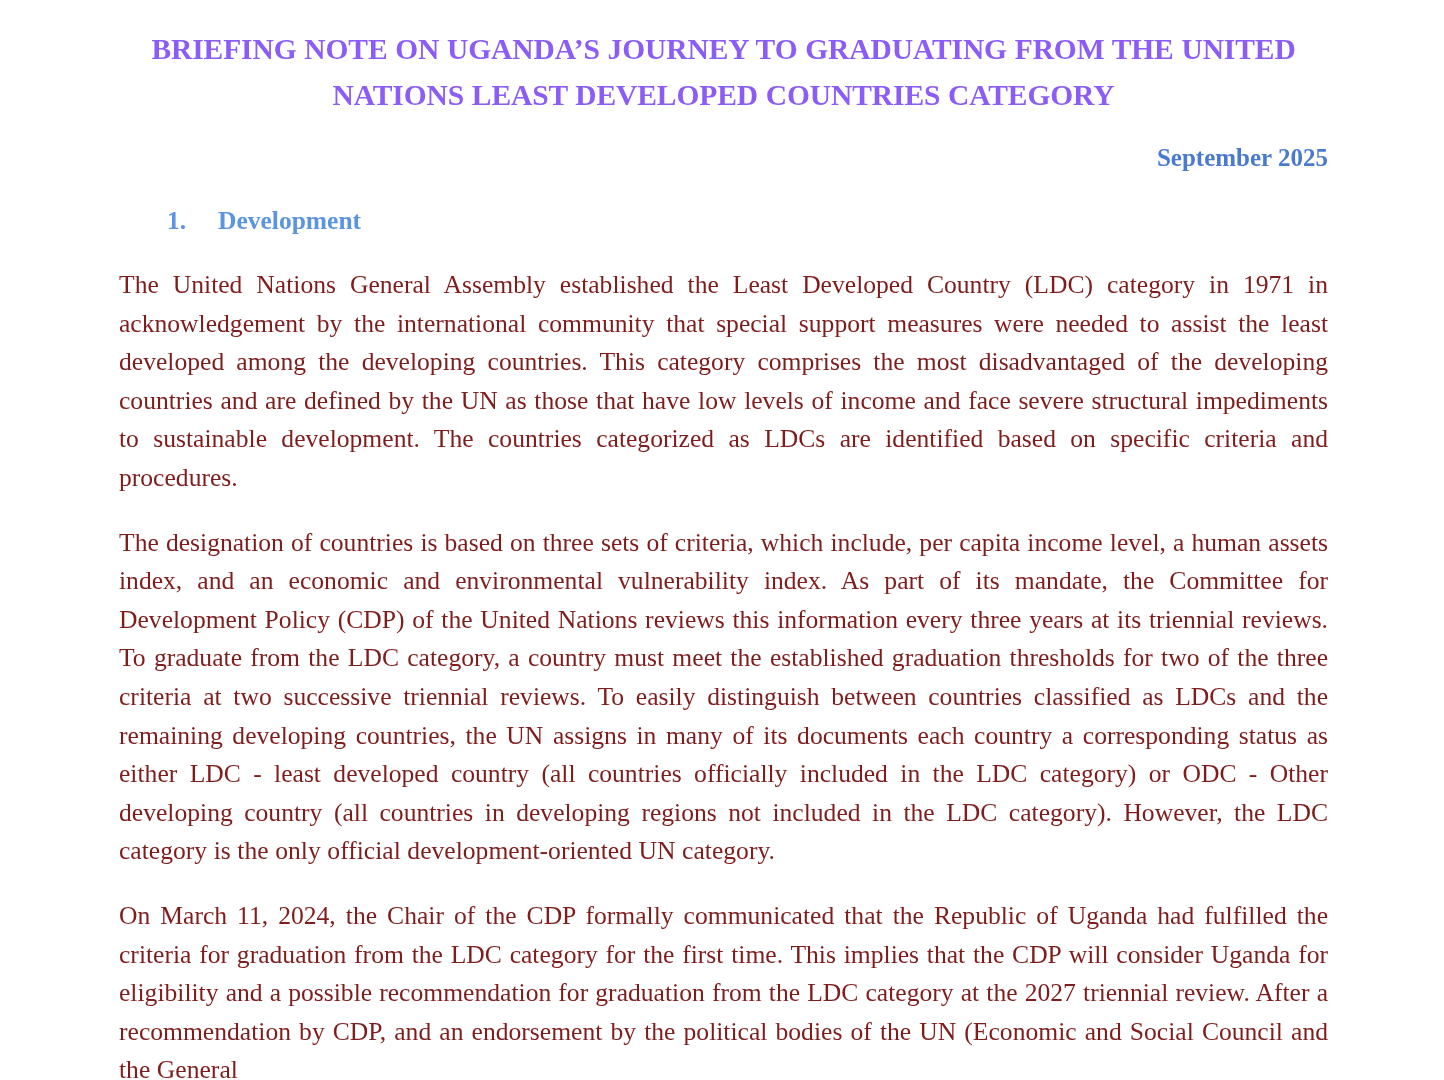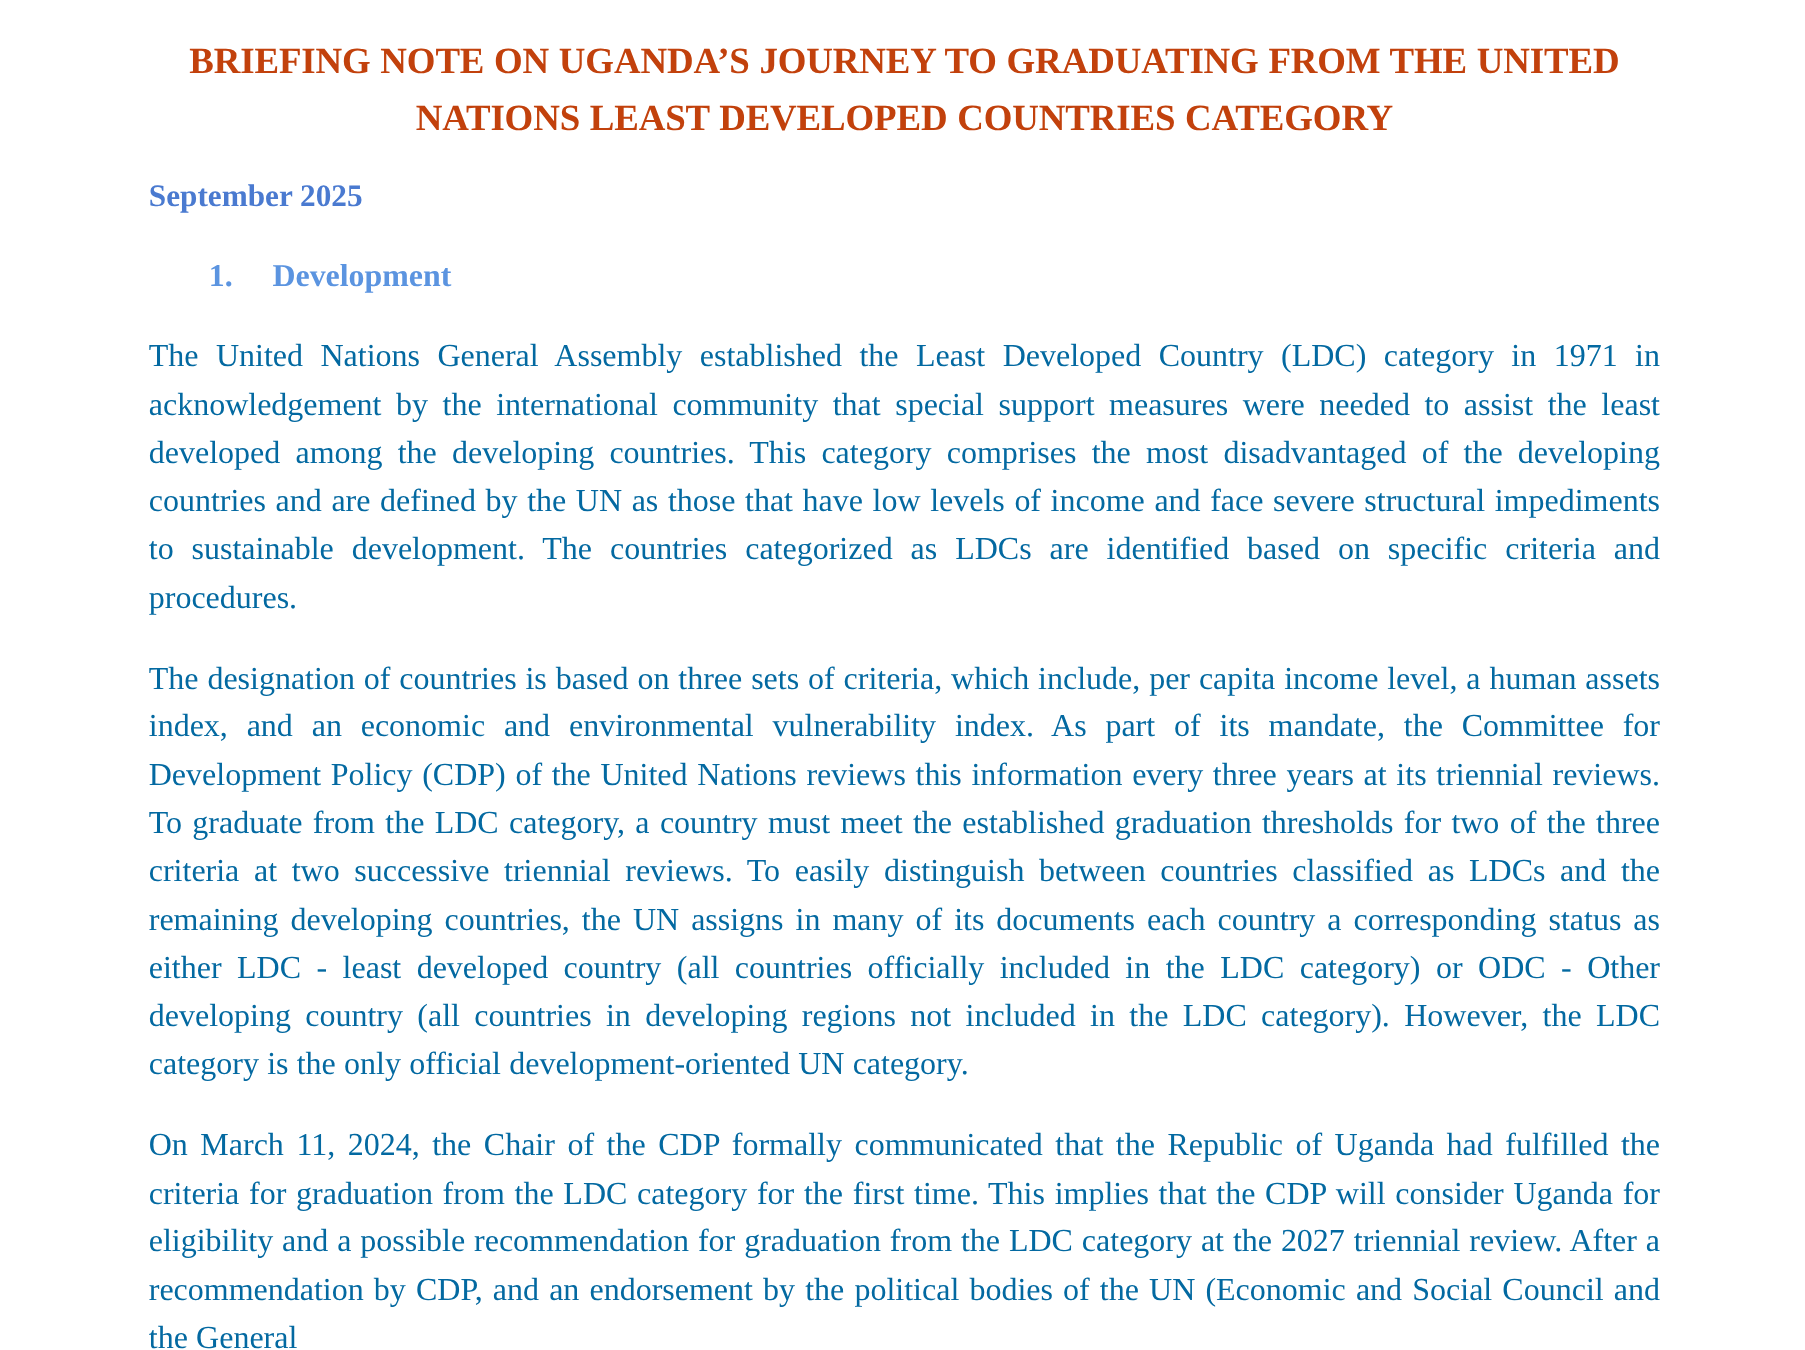--- a/index.html
+++ b/index.html
@@ -25,29 +25,29 @@
     overflow: hidden;
   }
 
   .doc-title {
     margin: 0;
     padding-top: 26px;
     text-align: center;
     font-size: 29.5px;
     line-height: 46px;
     font-weight: bold;
-    color: #c2410c;
+    color: #8b5cf6;
     letter-spacing: -0.1px;
     word-spacing: 0.5px;
   }
 
   .doc-date {
     margin: 0;
     padding-top: 24px;
-    text-align: left;
+    text-align: right;
     font-size: 25px;
     line-height: 32px;
     font-weight: bold;
     color: #4a7ad0;
   }
 
   .section-heading {
     margin: 0;
     padding-top: 30px;
     padding-left: 48px;
@@ -63,21 +63,21 @@
     min-width: 51px;
   }
 
   .body-text {
     margin: 0;
     padding-top: 26px;
     text-align: justify;
     text-justify: inter-word;
     font-size: 25.6px;
     line-height: 38.6px;
-    color: #0369a1;
+    color: #7f1d1d;
     word-spacing: 0.2px;
   }
   .body-text.first { padding-top: 28px; }
 
   .clipped-line {
     overflow: hidden;
   }
 </style>
 </head>
 <body>

